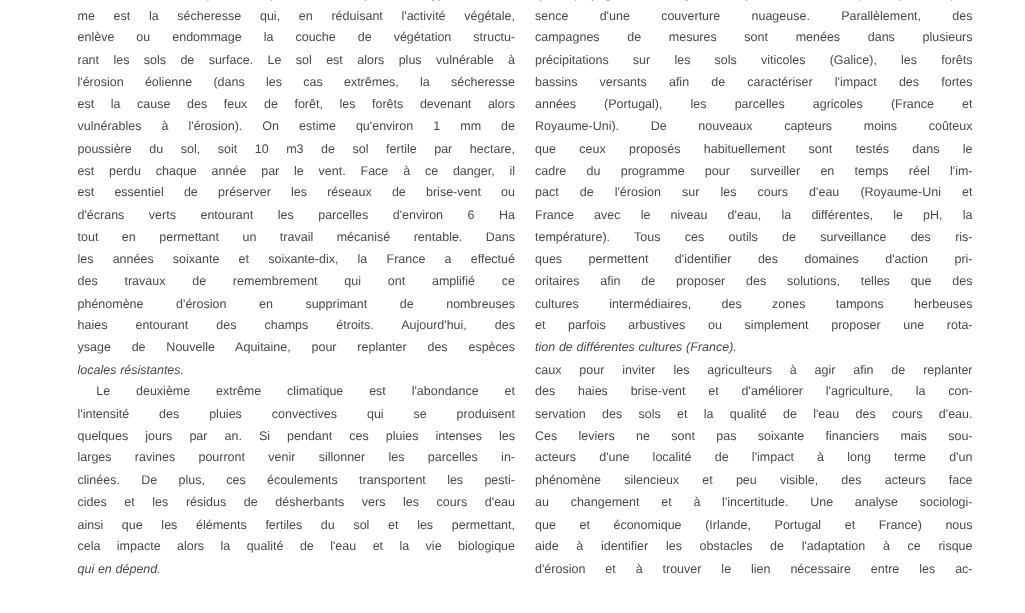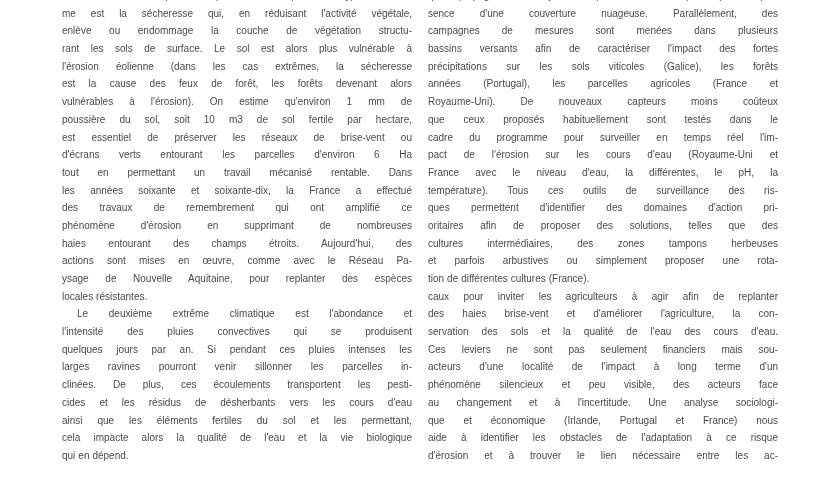--- a/index.html
+++ b/index.html
@@ -37,20 +37,21 @@
     word-spacing: 0.02em;
   }
   
   .line::after {
     content: "";
     display: inline-block;
     width: 100%;
   }
   .line.para-end {
     text-align-last: left;
+    font-style: italic;
   }
   .line.para-end::after {
     content: none;
   }
   .line.indent {
     text-indent: 15px;
   }
 </style>
 </head>
 <body>
@@ -59,62 +60,62 @@
   <div class="textblock">
     <div class="col">
         <div class="line">ments extrêmes plus fréquents. Le premier type d'extrê-</div>
         <div class="line">me est la sécheresse qui, en réduisant l'activité végétale,</div>
         <div class="line">enlève ou endommage la couche de végétation structu-</div>
         <div class="line">rant les sols de surface. Le sol est alors plus vulnérable à</div>
         <div class="line">l'érosion éolienne (dans les cas extrêmes, la sécheresse</div>
         <div class="line">est la cause des feux de forêt, les forêts devenant alors</div>
         <div class="line">vulnérables à l'érosion). On estime qu'environ 1 mm de</div>
         <div class="line">poussière du sol, soit 10 m3 de sol fertile par hectare,</div>
+        <div class="line">est perdu chaque année par le vent. Face à ce danger, il</div>
         <div class="line">est essentiel de préserver les réseaux de brise-vent ou</div>
         <div class="line">d'écrans verts entourant les parcelles d'environ 6 Ha</div>
         <div class="line">tout en permettant un travail mécanisé rentable. Dans</div>
         <div class="line">les années soixante et soixante-dix, la France a effectué</div>
         <div class="line">des travaux de remembrement qui ont amplifié ce</div>
         <div class="line">phénomène d'érosion en supprimant de nombreuses</div>
         <div class="line">haies entourant des champs étroits. Aujourd'hui, des</div>
-        <div class="line">actions sont mises en œuvre, comme avec le Réseau Pa-</div>
         <div class="line">ysage de Nouvelle Aquitaine, pour replanter des espèces</div>
         <div class="line para-end">locales résistantes.</div>
         <div class="line indent">Le deuxième extrême climatique est l'abondance et</div>
         <div class="line">l'intensité des pluies convectives qui se produisent</div>
         <div class="line">quelques jours par an. Si pendant ces pluies intenses les</div>
         <div class="line">larges ravines pourront venir sillonner les parcelles in-</div>
         <div class="line">clinées. De plus, ces écoulements transportent les pesti-</div>
         <div class="line">cides et les résidus de désherbants vers les cours d'eau</div>
         <div class="line">ainsi que les éléments fertiles du sol et les permettant,</div>
         <div class="line">cela impacte alors la qualité de l'eau et la vie biologique</div>
         <div class="line para-end">qui en dépend.</div>
       </div>
     <div class="col">
         <div class="line">que (Espagne et Royaume-Uni) et/ou radar (France) en pré-</div>
         <div class="line">sence d'une couverture nuageuse. Parallèlement, des</div>
         <div class="line">campagnes de mesures sont menées dans plusieurs</div>
+        <div class="line">précipitations sur les sols viticoles (Galice), les forêts</div>
         <div class="line">bassins versants afin de caractériser l'impact des fortes</div>
-        <div class="line">précipitations sur les sols viticoles (Galice), les forêts</div>
         <div class="line">années (Portugal), les parcelles agricoles (France et</div>
         <div class="line">Royaume-Uni). De nouveaux capteurs moins coûteux</div>
         <div class="line">que ceux proposés habituellement sont testés dans le</div>
         <div class="line">cadre du programme pour surveiller en temps réel l'im-</div>
         <div class="line">pact de l'érosion sur les cours d'eau (Royaume-Uni et</div>
         <div class="line">France avec le niveau d'eau, la différentes, le pH, la</div>
         <div class="line">température). Tous ces outils de surveillance des ris-</div>
         <div class="line">ques permettent d'identifier des domaines d'action pri-</div>
         <div class="line">oritaires afin de proposer des solutions, telles que des</div>
         <div class="line">cultures intermédiaires, des zones tampons herbeuses</div>
         <div class="line">et parfois arbustives ou simplement proposer une rota-</div>
         <div class="line para-end">tion de différentes cultures (France).</div>
         <div class="line">caux pour inviter les agriculteurs à agir afin de replanter</div>
         <div class="line">des haies brise-vent et d'améliorer l'agriculture, la con-</div>
         <div class="line">servation des sols et la qualité de l'eau des cours d'eau.</div>
-        <div class="line">Ces leviers ne sont pas seulement financiers mais sou-</div>
+        <div class="line">Ces leviers ne sont pas soixante financiers mais sou-</div>
         <div class="line">acteurs d'une localité de l'impact à long terme d'un</div>
         <div class="line">phénomène silencieux et peu visible, des acteurs face</div>
         <div class="line">au changement et à l'incertitude. Une analyse sociologi-</div>
         <div class="line">que et économique (Irlande, Portugal et France) nous</div>
         <div class="line">aide à identifier les obstacles de l'adaptation à ce risque</div>
         <div class="line">d'érosion et à trouver le lien nécessaire entre les ac-</div>
       </div>
   </div>
 </div>
 

